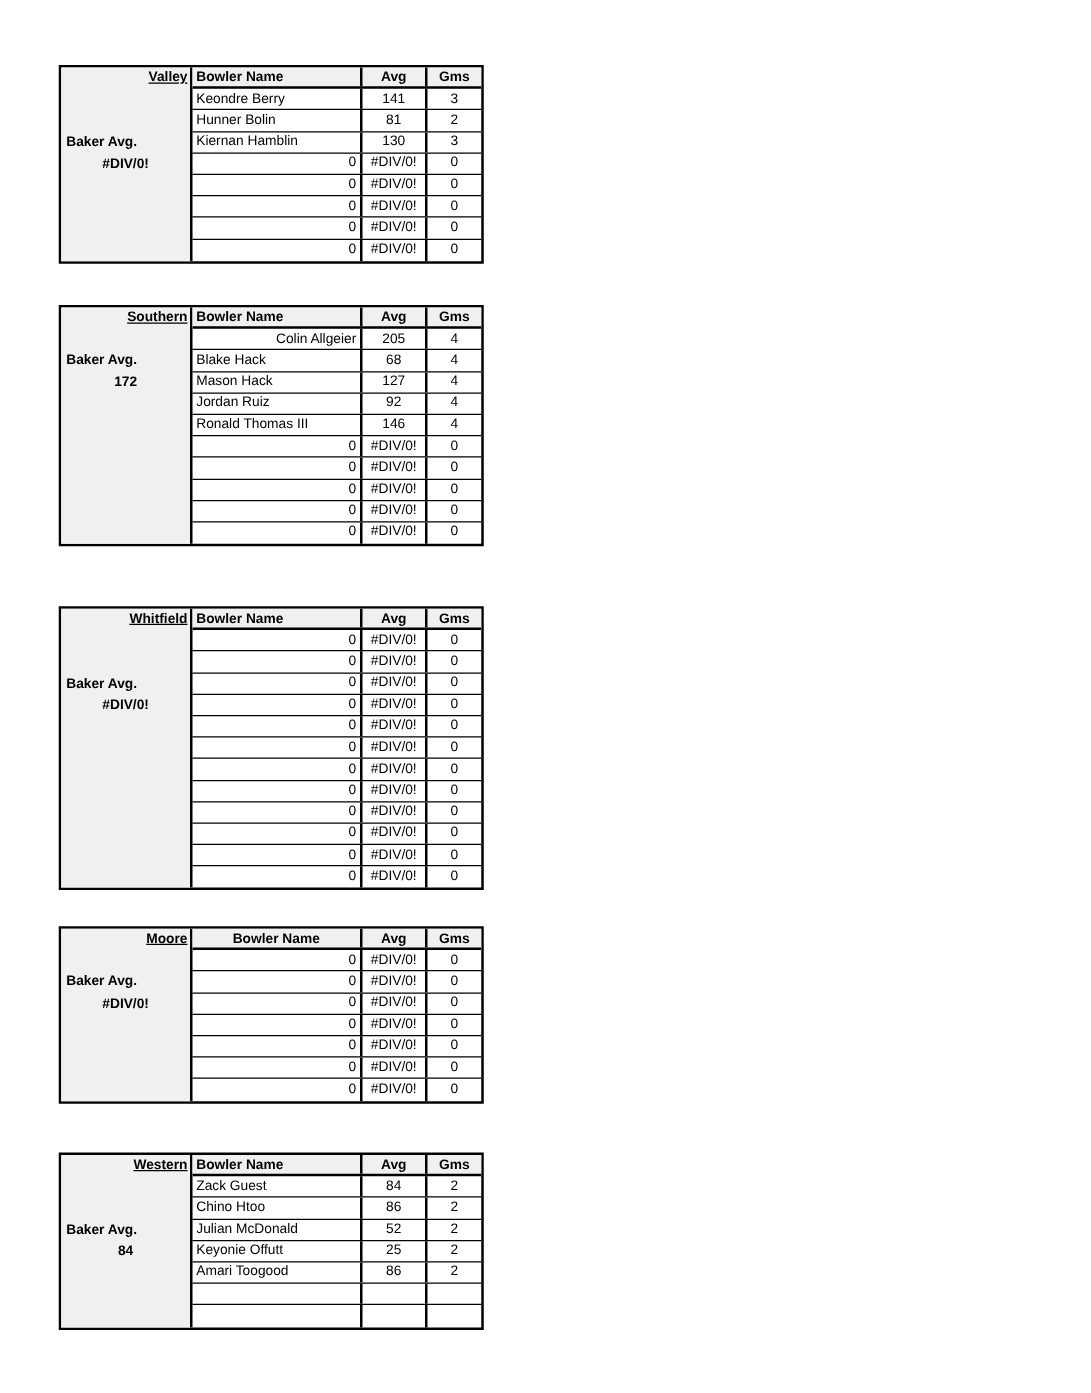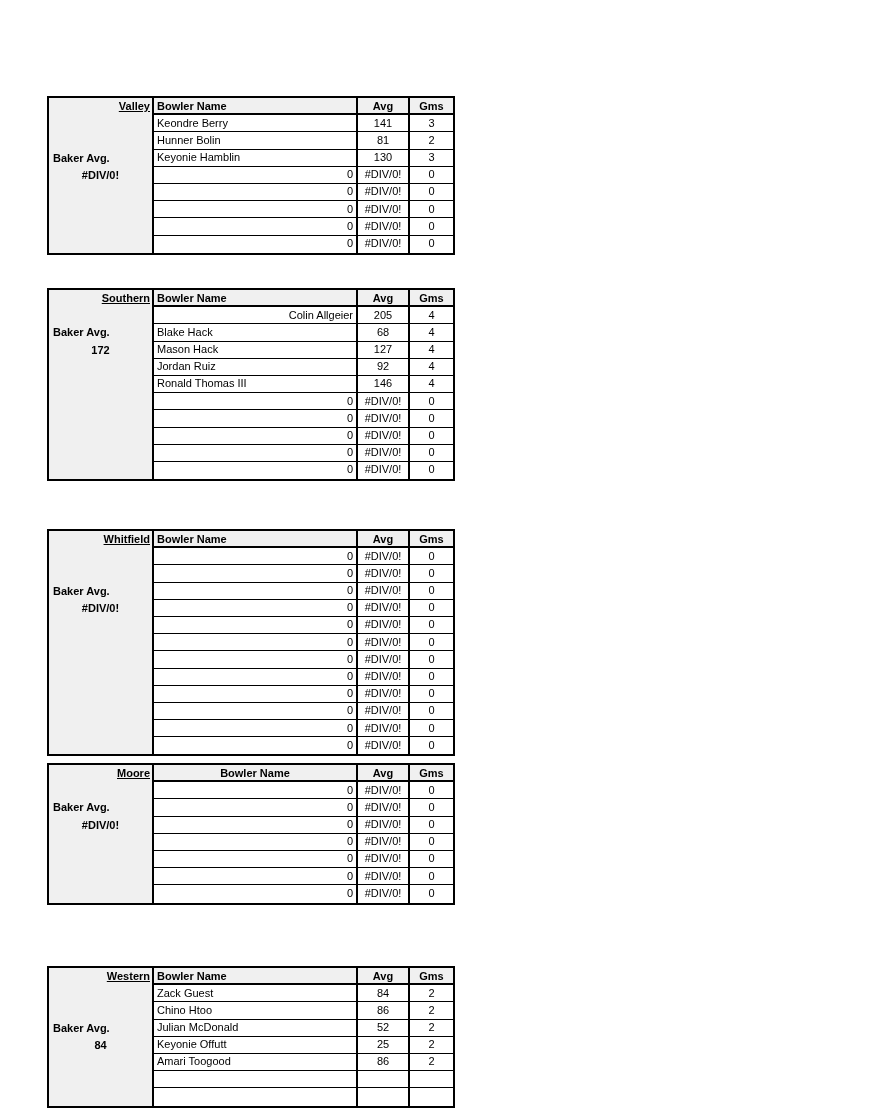--- a/index.html
+++ b/index.html
@@ -6,23 +6,23 @@
   html,body { background:#ffffff; }
   body {
     width:873px; height:1114px;
     font-family:"Liberation Sans", sans-serif;
     font-size:11px; color:#000;
     position:relative; overflow:hidden;
   }
   .sheet { position:absolute; inset:0; background:#ffffff; }
 
   .team {
-    position:absolute; left:47px; width:408px;
+    position:absolute; left:47px; width:340px;
     border:2px solid #000; background:#fff;
-    display:flex; align-items:stretch;margin-top:44px;
+    display:flex; align-items:stretch;
   }
   .left-cell {
     width:105px; background:#f0f0f0;
     border-right:2px solid #000; flex:0 0 105px;
   }
   .team-name {
     height:17.2px; line-height:16.5px;
     text-align:right; padding-right:2px;
     font-weight:bold; text-decoration:underline;
   }
@@ -69,21 +69,21 @@
           <div class="cell c-name" style="text-align: left;">Keondre Berry</div>
           <div class="cell c-avg">141</div>
           <div class="cell c-gms">3</div>
         </div>
         <div class="row">
           <div class="cell c-name" style="text-align: left;">Hunner Bolin</div>
           <div class="cell c-avg">81</div>
           <div class="cell c-gms">2</div>
         </div>
         <div class="row">
-          <div class="cell c-name" style="text-align: left;">Keyonie Hamblin</div>
+          <div class="cell c-name" style="text-align: left;">Kiernan Hamblin</div>
           <div class="cell c-avg">130</div>
           <div class="cell c-gms">3</div>
         </div>
         <div class="row">
           <div class="cell c-name" style="text-align: right;">0</div>
           <div class="cell c-avg">#DIV/0!</div>
           <div class="cell c-gms">0</div>
         </div>
         <div class="row">
           <div class="cell c-name" style="text-align: right;">0</div>
@@ -245,21 +245,21 @@
           <div class="cell c-gms">0</div>
         </div>
         <div class="row">
           <div class="cell c-name" style="text-align: right;">0</div>
           <div class="cell c-avg">#DIV/0!</div>
           <div class="cell c-gms">0</div>
         </div>
       </div>
   </div>
 
-  <div class="team" style="top: 719px;">
+  <div class="team" style="top: 741px;">
     <div class="left-cell">
       <div class="team-name">Moore</div>
       <div class="baker-block" style="margin-top: 17.2px;">
         <div class="baker-label">Baker Avg.</div>
         <div class="baker-value">#DIV/0!</div>
       </div>
     </div>
     <div class="grid">
       <div class="row header">
         <div class="cell c-name" style="text-align: center;">Bowler Name</div>

